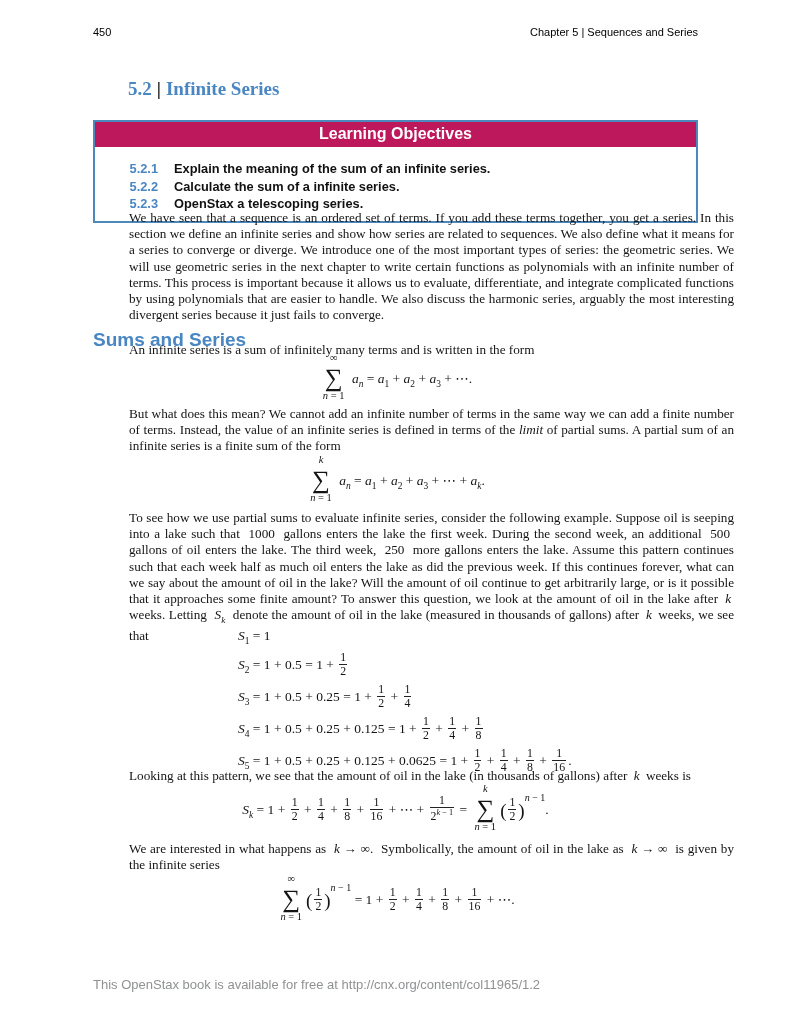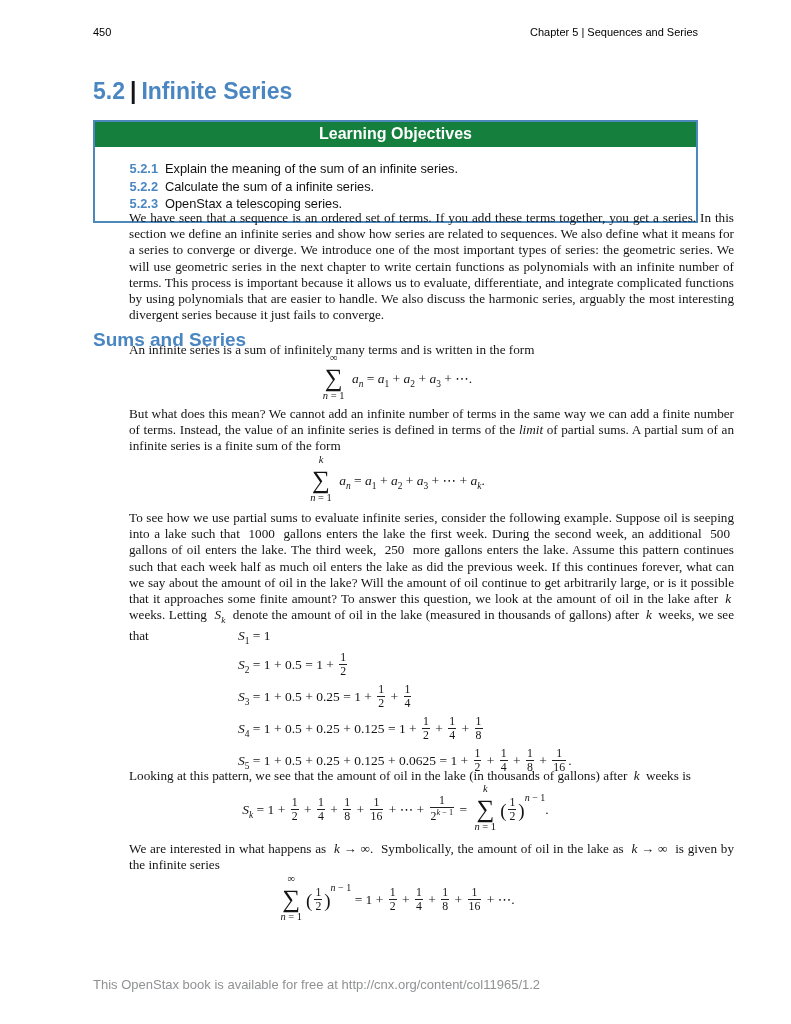--- a/index.html
+++ b/index.html
@@ -10,35 +10,35 @@
   }
   .runhead {
     position: absolute; top: 26px; left: 93px; width: 605px;
     display: flex; justify-content: space-between;
     font-family: "Liberation Sans", sans-serif; font-size: 11px; color: #000;
   }
   .content { position: absolute; top: 0; left: 93px; width: 605px; }
   .content > * { position: absolute; left: 0; width: 605px; margin: 0; }
 
   .title {
-    top: 78px; font-family: Liberation Sans, sans-serif;
-    font-size: 23px; font-weight: bold; color: #4a86c2;
+    top: 78px; font-family: Liberation Serif, serif;
+    font-size: 19px; font-weight: bold; color: #4a86c2; margin-left: 35px;
   }
   .title .pipe { color: #141414; margin: 0 5px; font-weight: bold; }
 
   .lo-box { top: 120px; border: 2px solid #4d88bd; background: #fff; }
   .lo-head {
-    background: #15803d; color: #ffffff; text-align: center;
+    background: #be185d; color: #ffffff; text-align: center;
     font-family: "Liberation Sans", sans-serif; font-weight: bold;
     font-size: 16px; padding: 3px 0 4px 0;
   }
   .lo-body { padding: 13px 0 8px 0; }
   .lo-row { display: flex; font-family: "Liberation Sans", sans-serif; font-size: 12.8px; line-height: 17.5px; }
   .lo-num { flex: none; width: 63px; text-align: right; color: #4a86c2; font-weight: bold; }
-  .lo-text { margin-left: 7px; color: #111; }
+  .lo-text { margin-left: 16px; color: #111; font-weight: bold; }
 
   p.body { font-size: 13.2px; line-height: 16.2px; text-align: justify; margin-left: 36px; }
   .p-intro  { top: 210px; }
   .sub-head {
     top: 316px; font-family: "Liberation Sans", sans-serif;
     font-size: 19px; font-weight: bold; color: #4a86c2; margin-top: 13px;
   }
   .p-form   { top: 342px; }
   .f1       { top: 355px; }
   .p2       { top: 406px; }

